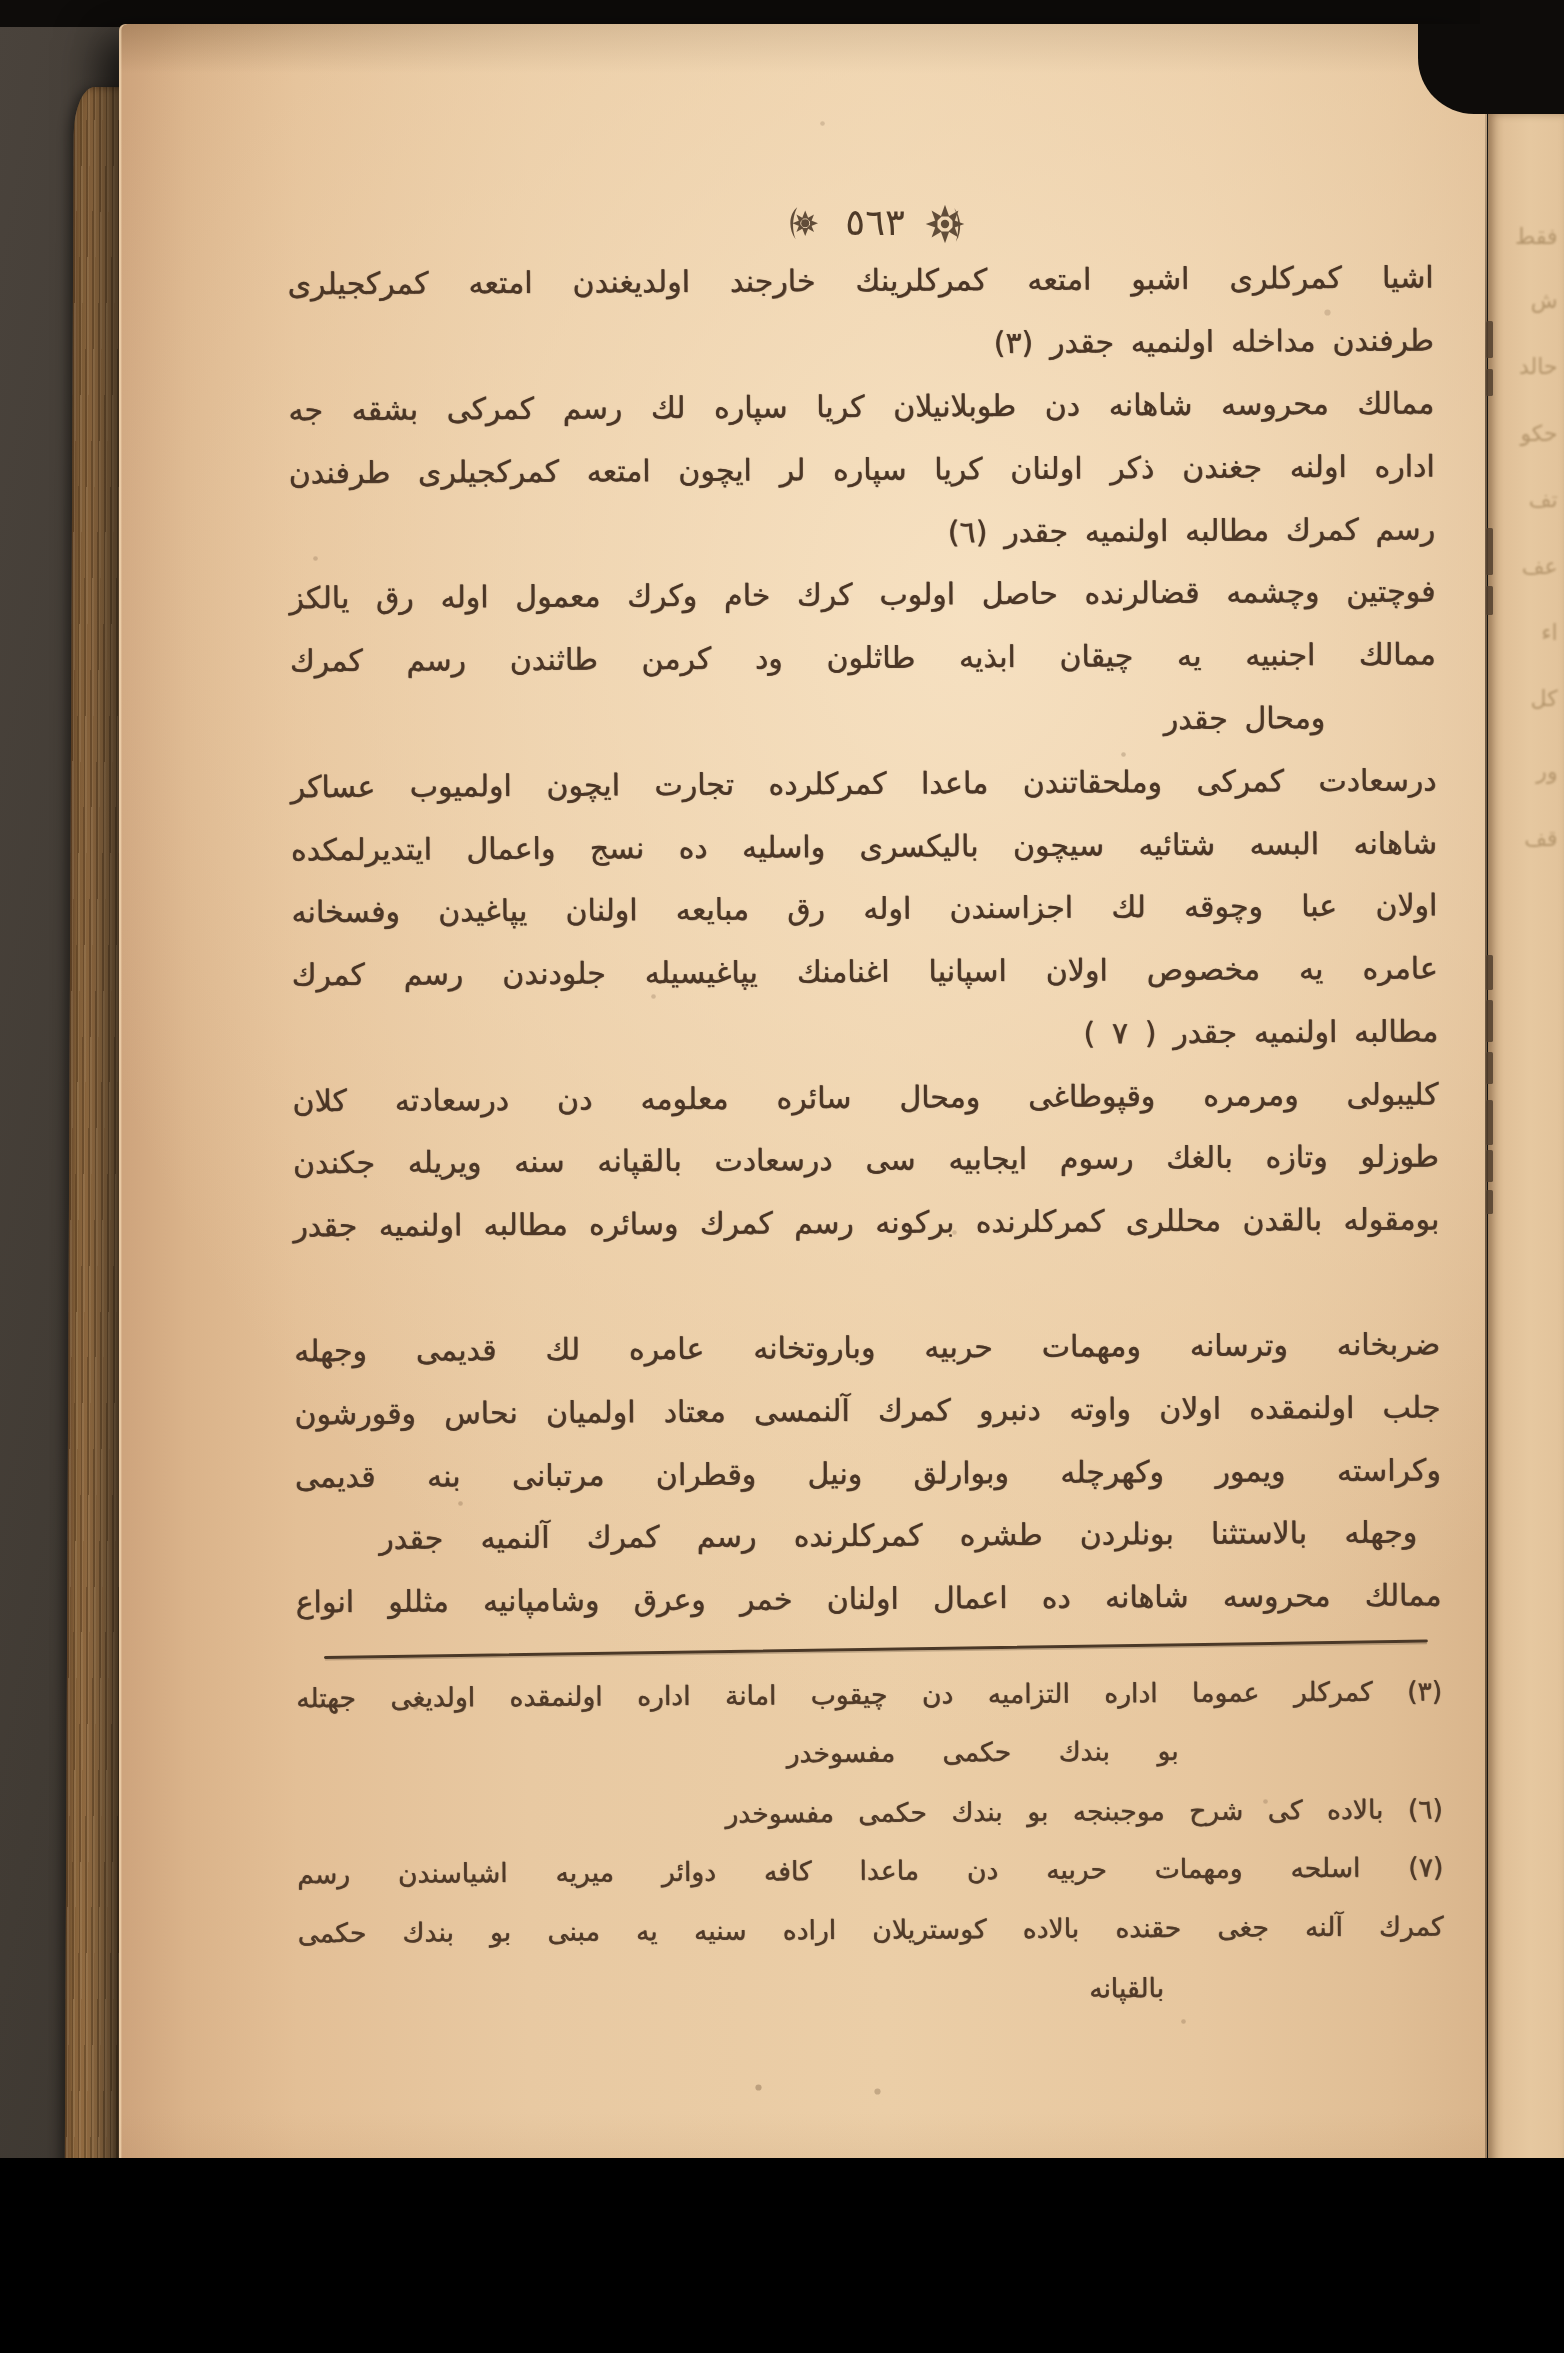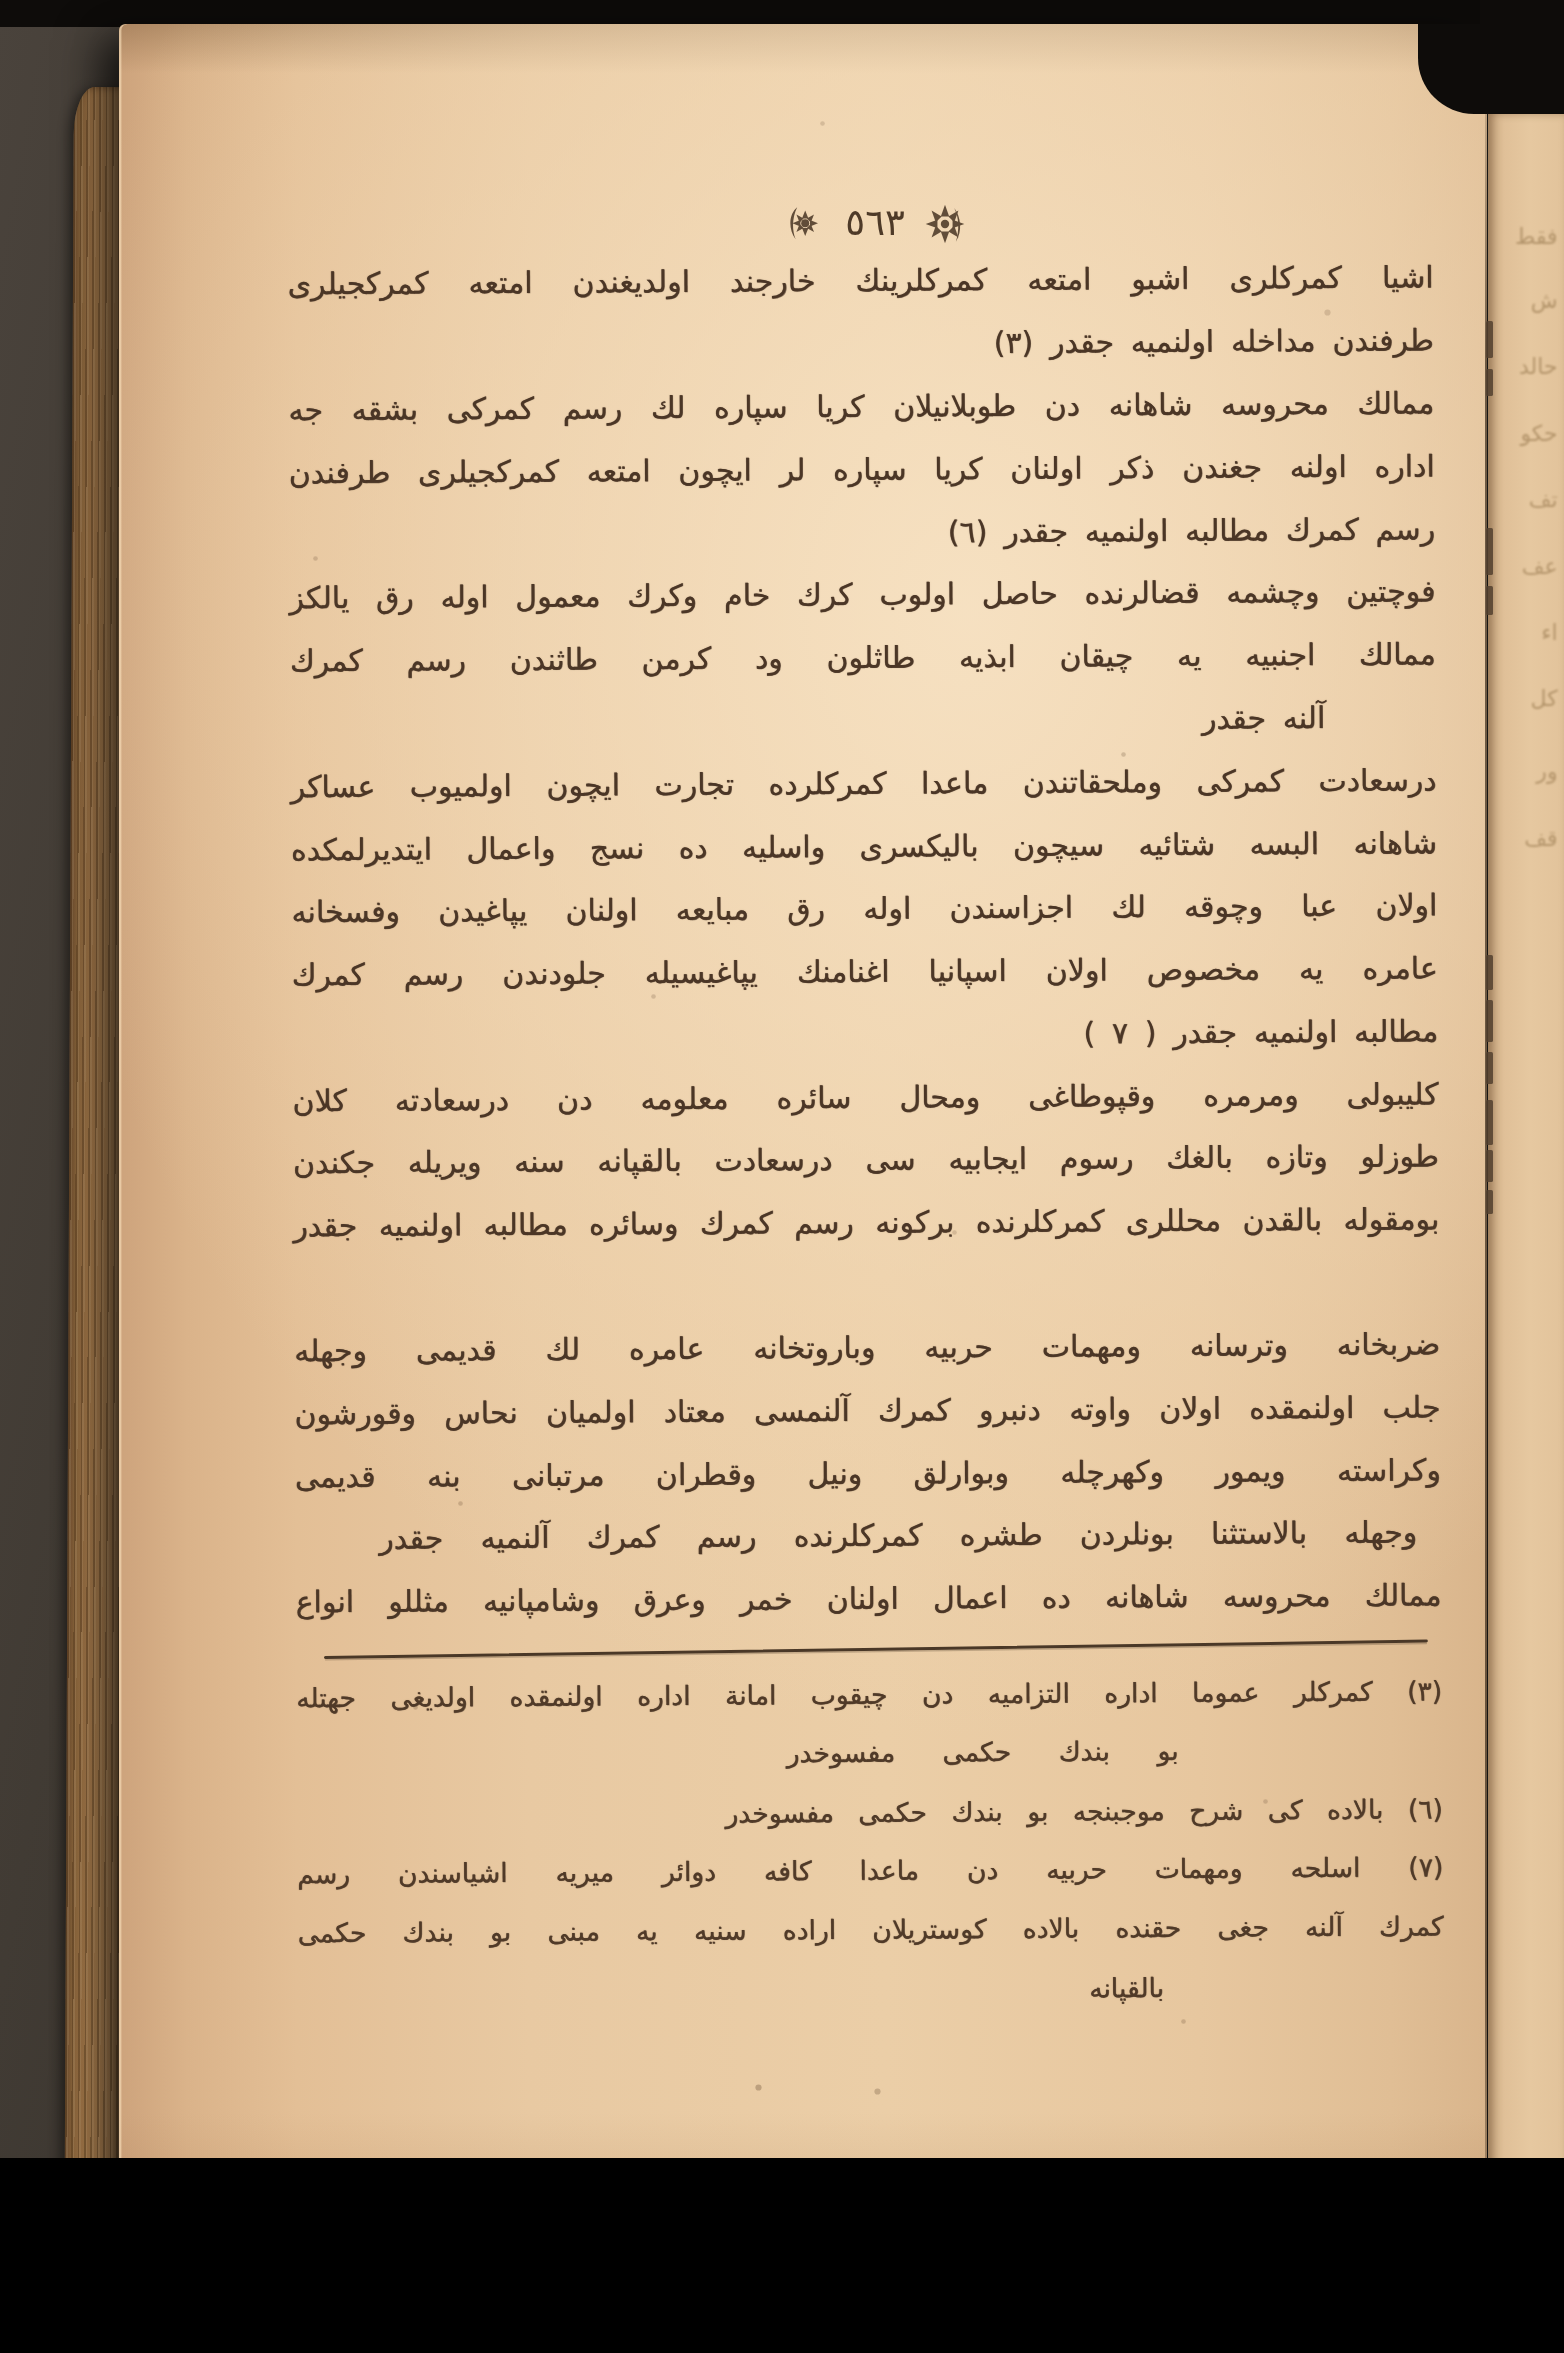--- a/index.html
+++ b/index.html
@@ -113,21 +113,21 @@
     </div>
 
     <div class="text-layer">
       <div class="ln full" style="top:233px">اشيا كمركلرى اشبو امتعه كمركلرينك خارجند اولديغندن امتعه كمركجيلرى</div>
       <div class="ln" style="top:296px">طرفندن مداخله اولنميه جقدر (٣)</div>
       <div class="ln full" style="top:359px">ممالك محروسه شاهانه دن طوبلانيلان كريا سپاره لك رسم كمركى بشقه جه</div>
       <div class="ln full" style="top:422px">اداره اولنه جغندن ذكر اولنان كريا سپاره لر ايچون امتعه كمركجيلرى طرفندن</div>
       <div class="ln" style="top:485px">رسم كمرك مطالبه اولنميه جقدر (٦)</div>
       <div class="ln full" style="top:547px">فوچتين وچشمه قضالرنده حاصل اولوب كرك خام وكرك معمول اوله رق يالكز</div>
       <div class="ln full" style="top:610px">ممالك اجنبيه يه چيقان ابذيه طاثلون ود كرمن طاثندن رسم كمرك</div>
-      <div class="ln" style="top:673px;right:166px">آلنه جقدر</div>
+      <div class="ln" style="top:673px;right:166px">ومحال جقدر</div>
       <div class="ln full" style="top:736px">درسعادت كمركى وملحقاتندن ماعدا كمركلرده تجارت ايچون اولميوب عساكر</div>
       <div class="ln full" style="top:799px">شاهانه البسه شتائيه سيچون باليكسرى واسليه ده نسج واعمال ايتديرلمكده</div>
       <div class="ln full" style="top:861px">اولان عبا وچوقه لك اجزاسندن اوله رق مبايعه اولنان يپاغيدن وفسخانه</div>
       <div class="ln full" style="top:924px">عامره يه مخصوص اولان اسپانيا اغنامنك يپاغيسيله جلودندن رسم كمرك</div>
       <div class="ln" style="top:987px">مطالبه اولنميه جقدر ( ٧ )</div>
       <div class="ln full" style="top:1050px">كليبولى ومرمره وقپوطاغى ومحال سائره معلومه دن درسعادته كلان</div>
       <div class="ln full" style="top:1112px">طوزلو وتازه بالغك رسوم ايجابيه سى درسعادت بالقپانه سنه ويريله جكندن</div>
       <div class="ln full" style="top:1175px">بومقوله بالقدن محللرى كمركلرنده بركونه رسم كمرك وسائره مطالبه اولنميه جقدر</div>
       <div class="ln full" style="top:1300px">ضربخانه وترسانه ومهمات حربيه وباروتخانه عامره لك قديمى وجهله</div>
       <div class="ln full" style="top:1363px">جلب اولنمقده اولان واوته دنبرو كمرك آلنمسى معتاد اولميان نحاس وقورشون</div>

